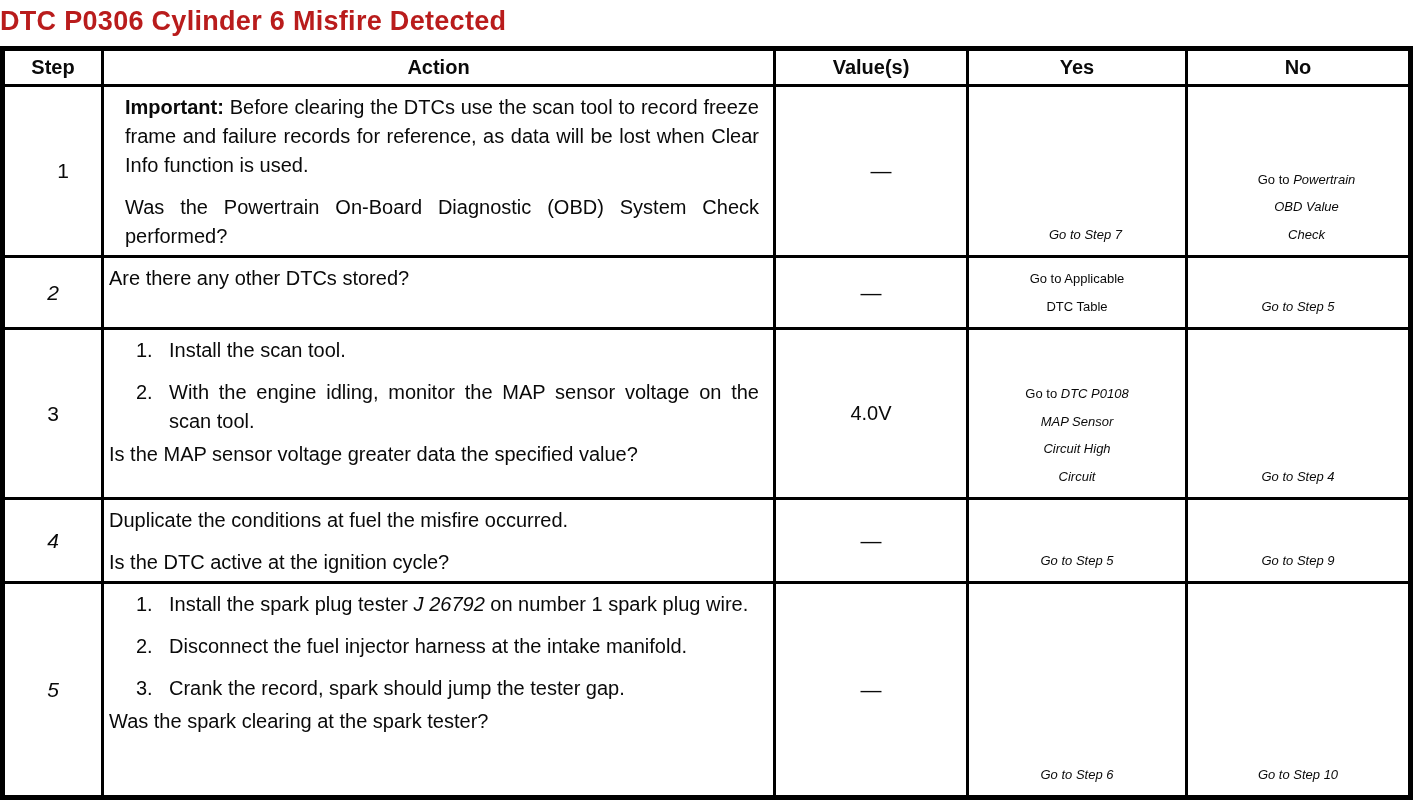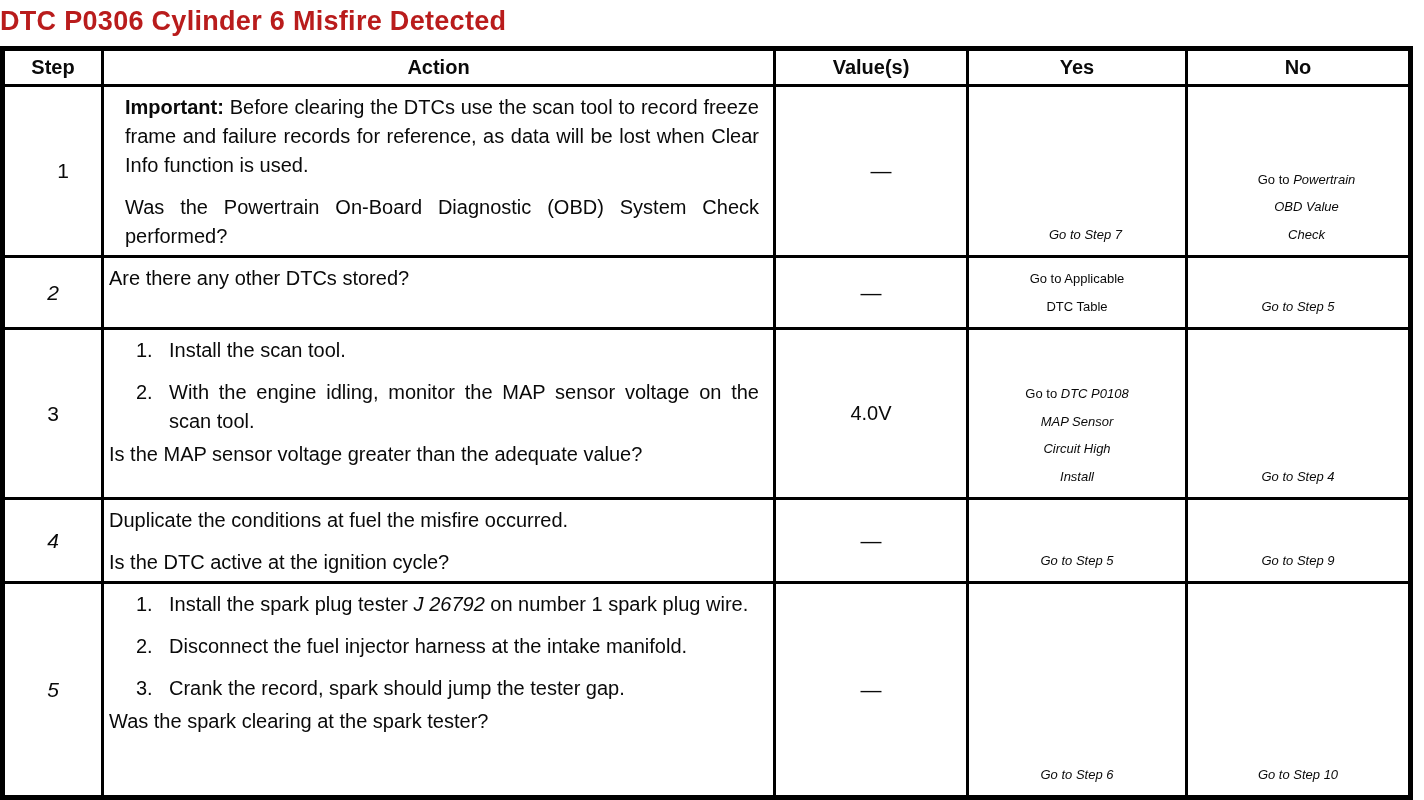--- a/index.html
+++ b/index.html
@@ -139,24 +139,24 @@
           <td class="step">3</td>
           <td class="action">
             <div class="blk item">
               <span class="num">1.</span>
               <span class="itxt"><span>Install the scan tool.</span></span>
             </div>
             <div class="blk item">
               <span class="num">2.</span>
               <span class="itxt"><span>With the engine idling, monitor the MAP sensor voltage on the scan tool.</span></span>
             </div>
-            <div class="blk para"><span>Is the MAP sensor voltage greater than the adequate value?</span></div>
+            <div class="blk para"><span>Is the MAP sensor voltage greater data the specified value?</span></div>
           </td>
           <td class="value"><span class="val">4.0V</span></td>
-          <td class="yes"><span>Go to </span><span class="it">DTC P0108</span><br><span class="it">MAP Sensor</span><br><span class="it">Circuit High</span><br><span class="it">Install</span></td>
+          <td class="yes"><span>Go to </span><span class="it">DTC P0108</span><br><span class="it">MAP Sensor</span><br><span class="it">Circuit High</span><br><span class="it">Circuit</span></td>
           <td class="no"><span class="it">Go to Step 4</span></td>
         </tr>
         <tr class="r3">
           <td class="step it">4</td>
           <td class="action">
             <div class="blk para"><span>Duplicate the conditions at fuel the misfire occurred.</span></div>
             <div class="blk para"><span>Is the DTC active at the ignition cycle?</span></div>
           </td>
           <td class="value"><span class="dash">—</span></td>
           <td class="yes"><span class="it">Go to Step 5</span></td>

